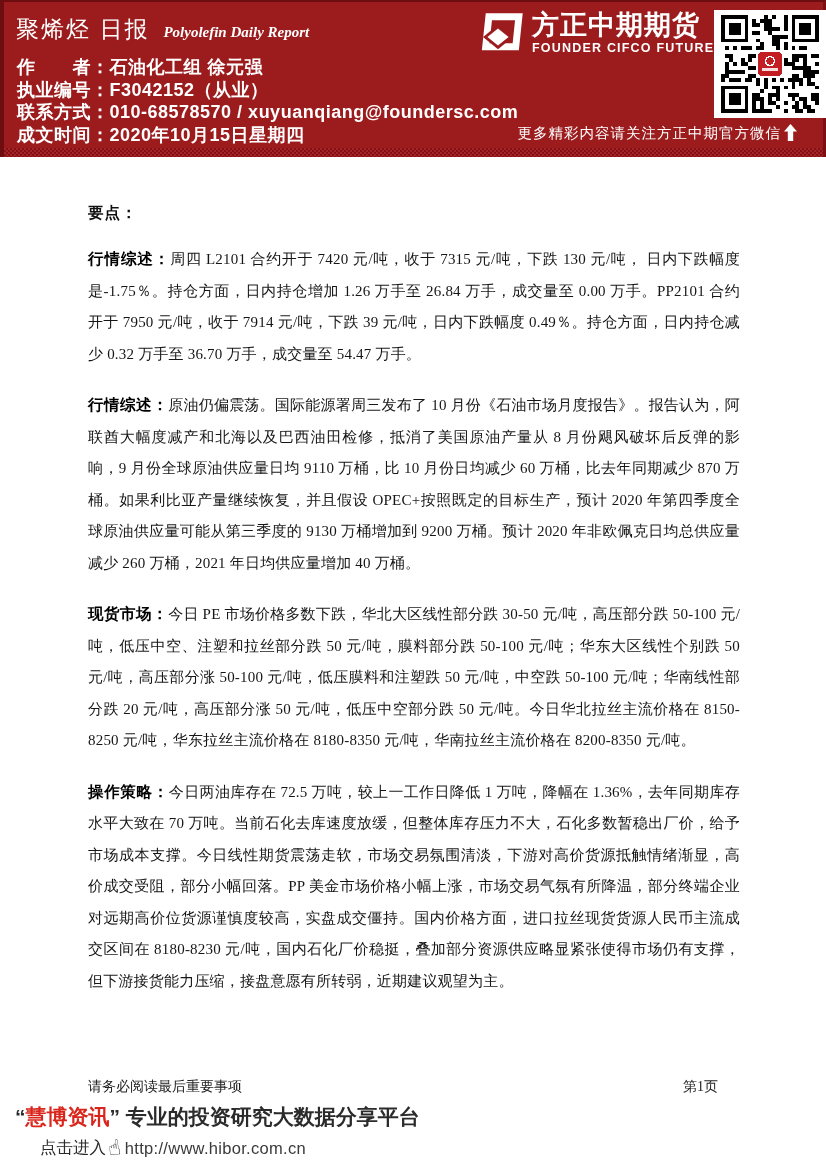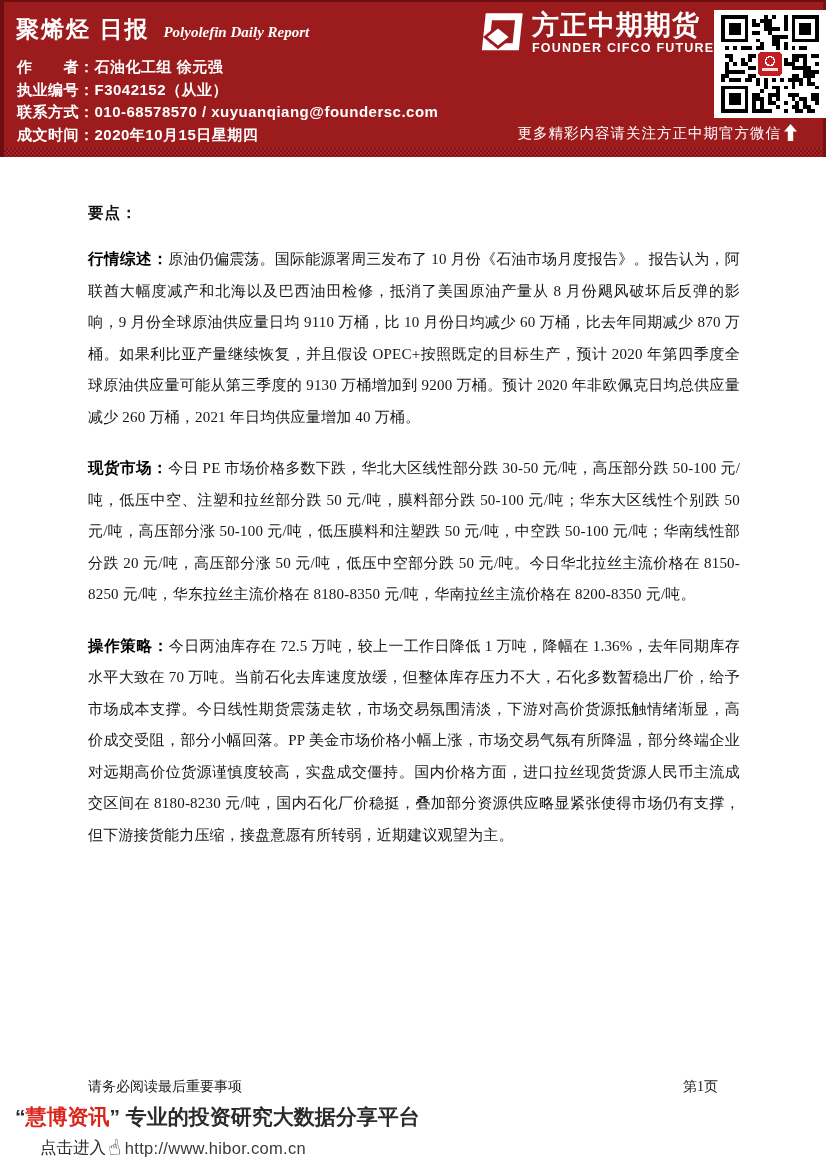--- a/index.html
+++ b/index.html
@@ -30,37 +30,37 @@
     background: conic-gradient(#811114 25%, #a62427 0 50%, #811114 0 75%, #a62427 0) 0 0 / 4px 4px;
   }
   .title-block {
     position: absolute;
     left: 12px; top: 12px;
     white-space: nowrap;
   }
   .title-zh {
     display: inline-block;
     font-family: "Liberation Sans", sans-serif;
-    font-weight: bold;
+    font-weight: normal;
     font-size: 23px;
     letter-spacing: 2px;
   }
   .title-en {
     display: inline-block;
     margin-left: 10px;
     font-family: "Liberation Serif", serif;
     font-style: italic;
     font-weight: bold;
     font-size: 15px;
   }
   .meta {
     position: absolute;
     left: 13px; top: 54px;
     font-family: "Liberation Sans", sans-serif;
-    font-size: 15px;
+    font-size: 18px;
     font-weight: bold;
     line-height: 22.5px;
     letter-spacing: 0.5px;
   }
   .meta-row { white-space: nowrap; }
 
   .brand {
     position: absolute;
     left: 468px; top: 8px;
     display: flex;
@@ -390,20 +390,23 @@
       <polygon points="6.5,0 13,7.5 9.2,7.5 9.2,17 3.8,17 3.8,7.5 0,7.5" fill="#ffffff"></polygon>
     </svg>
   </div>
 
   <div class="checker"></div>
 </div>
 
 <div class="content">
   <div class="keypoints">要点：</div>
 
+  <p class="para">
+    <span class="lead">行情综述：</span><span>周四 L2101 合约开于 7420 元/吨，收于 7315 元/吨，下跌 130 元/吨， 日内下跌幅度是-1.75％。持仓方面，日内持仓增加 1.26 万手至 26.84 万手，成交量至 0.00 万手。PP2101 合约开于 7950 元/吨，收于 7914 元/吨，下跌 39 元/吨，日内下跌幅度 0.49％。持仓方面，日内持仓减少 0.32 万手至 36.70 万手，成交量至 54.47 万手。</span>
+  </p>
 
   <p class="para">
     <span class="lead">行情综述：</span><span>原油仍偏震荡。国际能源署周三发布了 10 月份《石油市场月度报告》。报告认为，阿联酋大幅度减产和北海以及巴西油田检修，抵消了美国原油产量从 8 月份飓风破坏后反弹的影响，9 月份全球原油供应量日均 9110 万桶，比 10 月份日均减少 60 万桶，比去年同期减少 870 万桶。如果利比亚产量继续恢复，并且假设 OPEC+按照既定的目标生产，预计 2020 年第四季度全球原油供应量可能从第三季度的 9130 万桶增加到 9200 万桶。预计 2020 年非欧佩克日均总供应量减少 260 万桶，2021 年日均供应量增加 40 万桶。</span>
   </p>
 
   <p class="para">
     <span class="lead">现货市场：</span><span>今日 PE 市场价格多数下跌，华北大区线性部分跌 30-50 元/吨，高压部分跌 50-100 元/吨，低压中空、注塑和拉丝部分跌 50 元/吨，膜料部分跌 50-100 元/吨；华东大区线性个别跌 50 元/吨，高压部分涨 50-100 元/吨，低压膜料和注塑跌 50 元/吨，中空跌 50-100 元/吨；华南线性部分跌 20 元/吨，高压部分涨 50 元/吨，低压中空部分跌 50 元/吨。今日华北拉丝主流价格在 8150-8250 元/吨，华东拉丝主流价格在 8180-8350 元/吨，华南拉丝主流价格在 8200-8350 元/吨。</span>
   </p>
 
   <p class="para">

